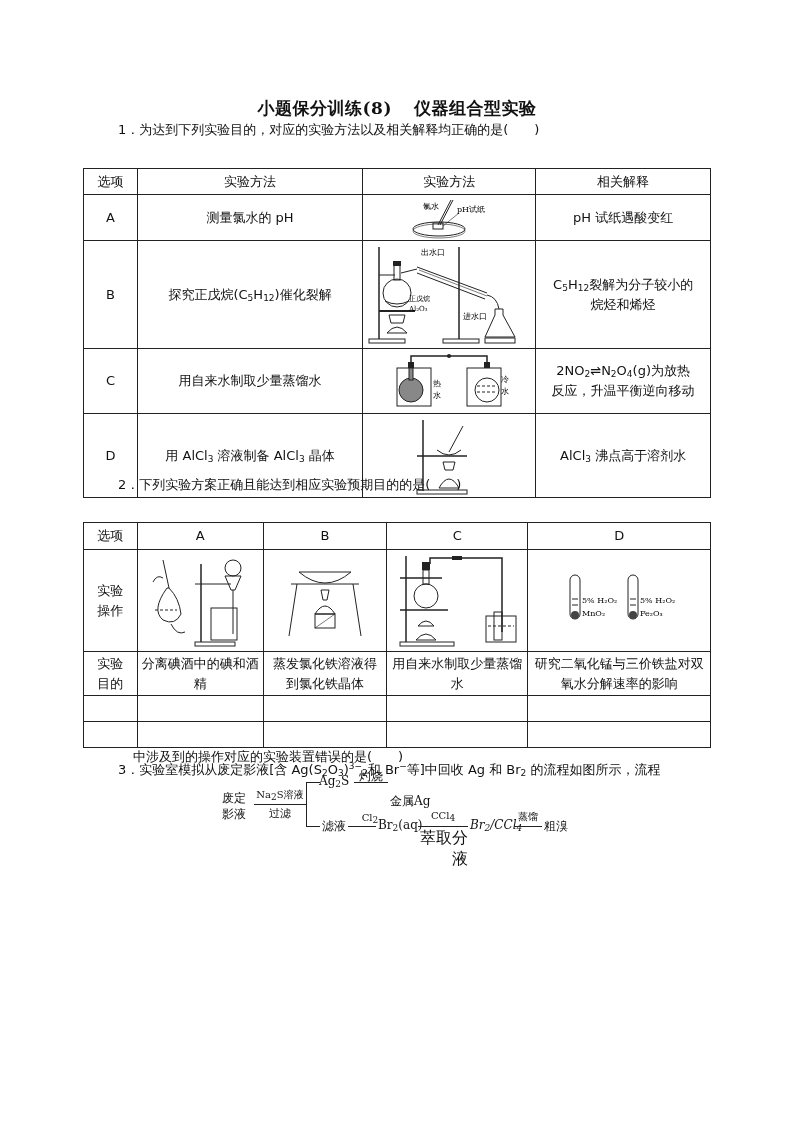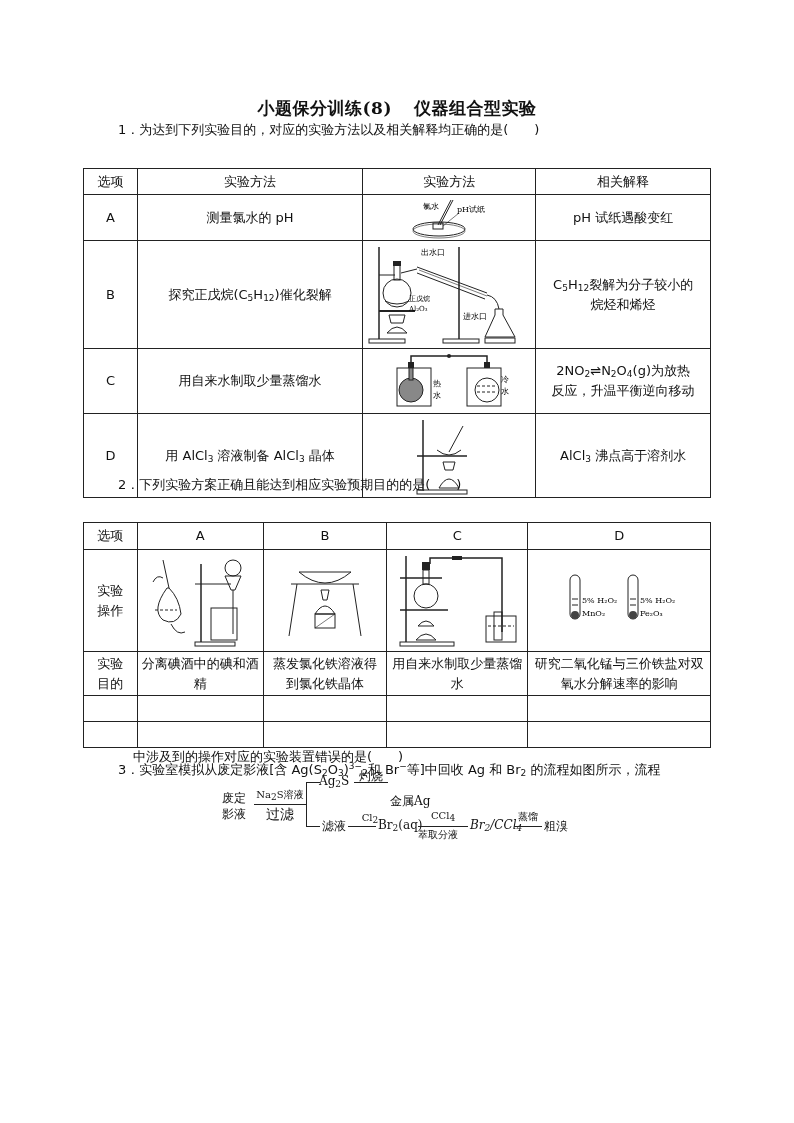--- a/index.html
+++ b/index.html
@@ -235,32 +235,32 @@
 </tbody>
   </table>
 
 <div class="abs q" style="left:118px;top:761px;">3．实验室模拟从废定影液[含 Ag(S<sub>2</sub>O<sub>3</sub>)<sup>3−</sup><sub>2</sub>和 Br<sup>−</sup>等]中回收 Ag 和 Br<sub>2</sub> 的流程如图所示，流程</div>
 <div class="abs q" style="left:133px;top:748px;">中涉及到的操作对应的实验装置错误的是(　　)</div>
 
 <div class="abs flow" style="left:222px;top:770px;width:360px;height:70px;">
   <div class="abs" style="left:0;top:20px;line-height:16px;"><span>废定</span><br><span>影液</span></div>
   <div class="abs" style="left:32px;top:18px;width:52px;text-align:center;font-size:10px;">Na<sub>2</sub>S溶液</div>
   <div class="abs" style="left:32px;top:34px;width:52px;border-top:1px solid #222;"></div>
-  <div class="abs" style="left:32px;top:36px;width:52px;text-align:center;font-size:14px;">过滤</div>
+  <div class="abs" style="left:32px;top:36px;width:52px;text-align:center;font-size:11px;">过滤</div>
   <div class="abs" style="left:84px;top:12px;width:0;height:44px;border-left:1px solid #222;"></div>
   <div class="abs" style="left:84px;top:12px;width:14px;border-top:1px solid #222;"></div>
   <div class="abs" style="left:84px;top:56px;width:14px;border-top:1px solid #222;"></div>
   <div class="abs" style="left:97px;top:4px;">Ag<sub>2</sub>S</div>
   <div class="abs" style="left:132px;top:-2px;width:34px;text-align:center;font-size:12px;font-family:Liberation Mono, monospace;">灼烧</div>
   <div class="abs" style="left:132px;top:12px;width:34px;border-top:1px solid #222;"></div>
   <div class="abs" style="left:168px;top:4px;margin-top:19px;">金属Ag</div>
   <div class="abs" style="left:100px;top:48px;">滤液</div>
   <div class="abs" style="left:134px;top:42px;width:28px;text-align:center;font-size:10px;">Cl<sub>2</sub></div>
   <div class="abs" style="left:126px;top:56px;width:28px;border-top:1px solid #222;"></div>
   <div class="abs" style="left:156px;top:48px;">Br<sub>2</sub>(aq)</div>
   <div class="abs" style="left:196px;top:40px;width:50px;text-align:center;font-size:10px;">CCl<sub>4</sub></div>
   <div class="abs" style="left:196px;top:56px;width:50px;border-top:1px solid #222;"></div>
-  <div class="abs" style="left:196px;top:58px;width:50px;text-align:left;font-size:10px;">萃取分液</div>
+  <div class="abs" style="left:196px;top:58px;width:50px;text-align:right;font-size:16px;">萃取分液</div>
   <div class="abs" style="left:248px;top:48px;font-style:italic;">Br<sub>2</sub>/CCl<sub>4</sub></div>
   <div class="abs" style="left:292px;top:40px;width:28px;text-align:center;font-size:10px;">蒸馏</div>
   <div class="abs" style="left:292px;top:56px;width:28px;border-top:1px solid #222;"></div>
   <div class="abs" style="left:322px;top:48px;">粗溴</div>
 </div>
 
 </body></html>

